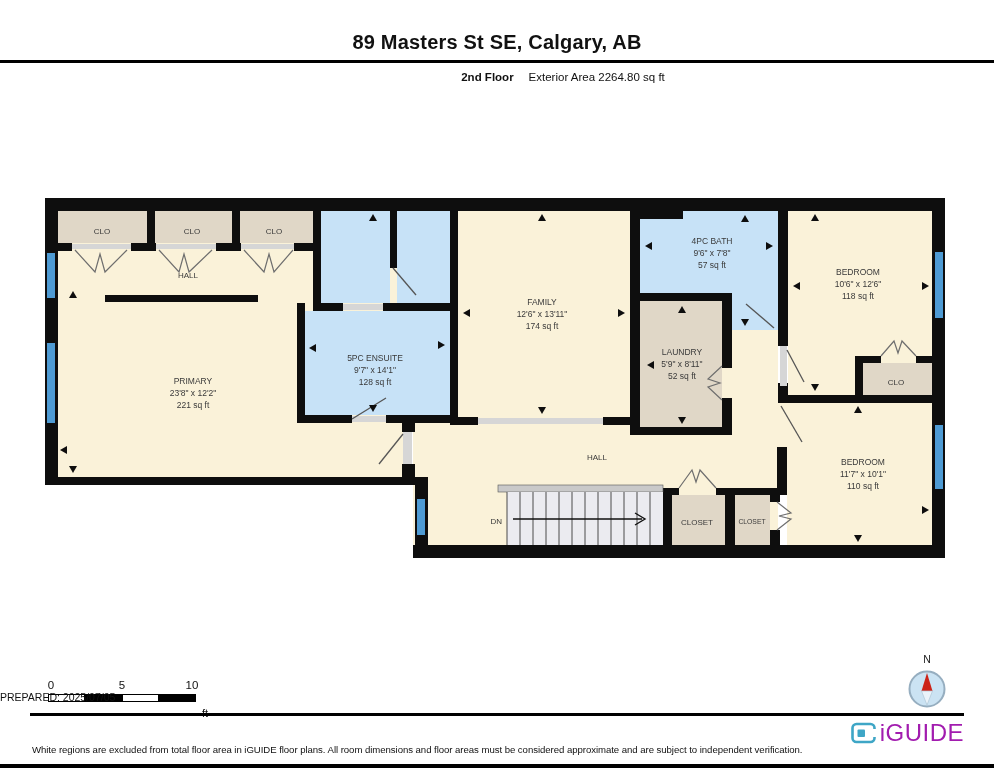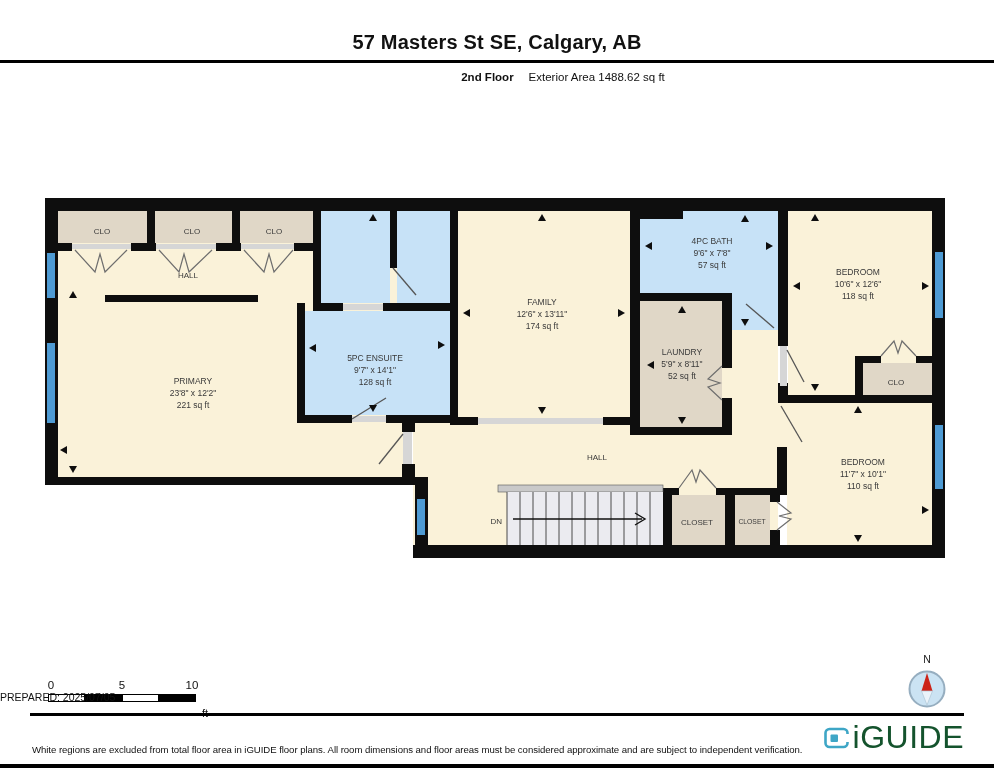--- a/index.html
+++ b/index.html
@@ -46,31 +46,31 @@
   .prepared{position:absolute;top:691px;left:0;width:994px;text-align:left;
             font-size:10.5px;}
 
   .compass{position:absolute;left:904px;top:651px;width:46px;height:64px;}
   .compass-n{font:10.5px "Liberation Sans",sans-serif;fill:#222;text-anchor:middle;}
 
   .footer-rule{position:absolute;top:713px;left:30px;width:934px;height:3px;background:#000;}
   .disclaimer{position:absolute;top:726px;left:32px;font-size:9.6px;
               letter-spacing:-.05px;white-space:nowrap;color:#111;margin-top:18px;}
   .brand{position:absolute;top:719px;right:30px;display:flex;align-items:center;gap:4px;}
-  .brand-text{font-size:32px;color:#14532d;letter-spacing:.5px;text-align:center;}
+  .brand-text{font-size:24px;color:#a21caf;letter-spacing:.5px;text-align:center;}
   .bottom-rule{position:absolute;top:764px;left:0;width:994px;height:4px;background:#000;}
 </style>
 </head>
 <body>
 
-<div class="title">57 Masters St SE, Calgary, AB</div>
+<div class="title">89 Masters St SE, Calgary, AB</div>
 <div class="header-rule"></div>
 <div class="subtitle">
   <span class="floor-label">2nd Floor</span>
-  <span>Exterior Area 1488.62 sq ft</span>
+  <span>Exterior Area 2264.80 sq ft</span>
 </div>
 
 <div class="plan">
 <svg width="900" height="360" viewBox="0 0 900 360">
 
   <g>
     <rect class="fill-cream" x="13" y="13" width="345" height="266"></rect>
     <rect class="fill-cream" x="368" y="215" width="365" height="132"></rect>
     <rect class="fill-cream" x="677" y="125" width="56" height="170"></rect>
     <rect class="fill-cream" x="725" y="205" width="17" height="90"></rect>

